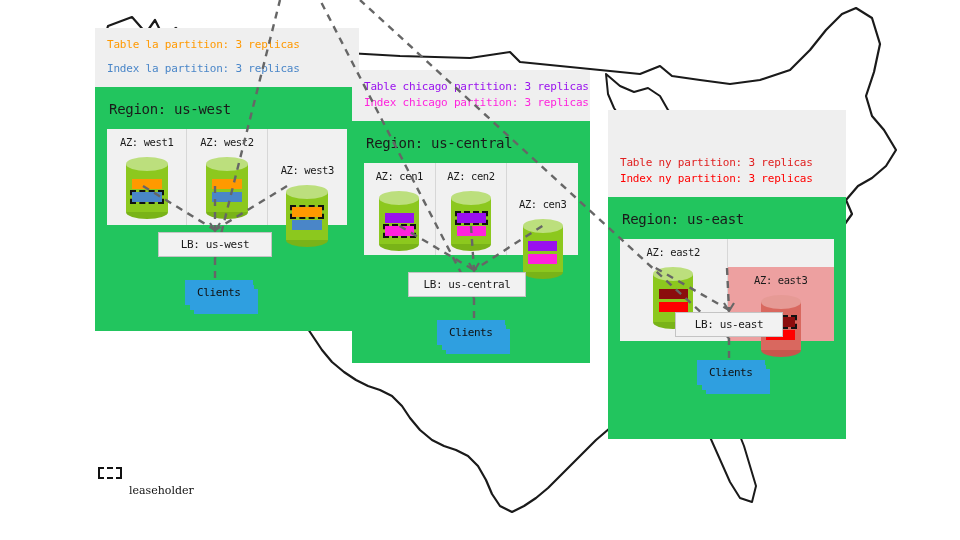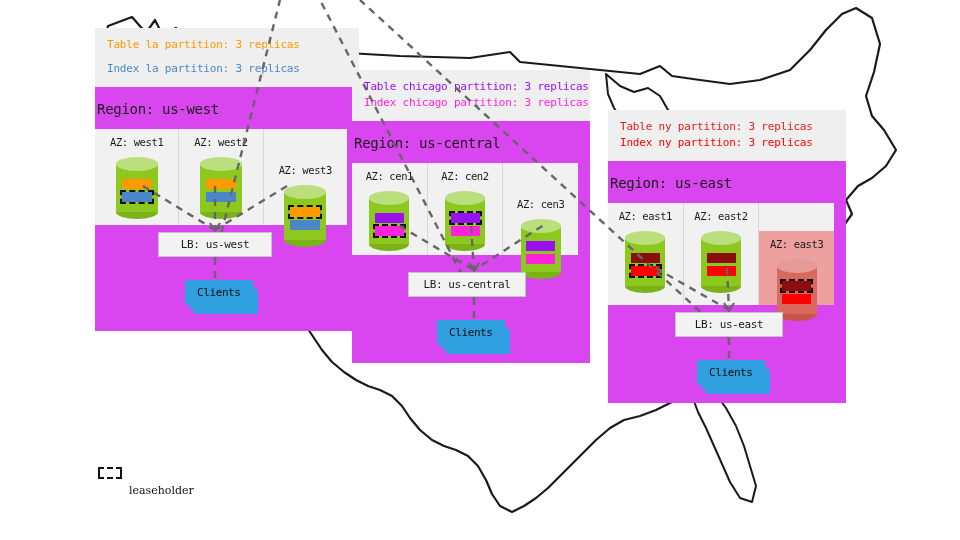--- a/index.html
+++ b/index.html
@@ -14,21 +14,21 @@
   .region-panel { position:absolute; }
   .partition-header {
     background:#efefef;
     padding:9px 12px 10px 12px;
     line-height:1.45;
     font-size:11px;
     letter-spacing:-0.2px;
     white-space:nowrap;
   }
   .ph-line { display:block; }
-  .region-body { background:#d946ef; padding:10px 12px 14px 0; }
+  .region-body { background:#22c55e; padding:10px 12px 14px 12px; }
   .region-title {
     font-size:14px; color:#1a1a1a; margin:4px 0 12px 2px;
     letter-spacing:-0.3px; white-space:nowrap;
   }
   .az-row { display:flex; background:#f1f1f1; }
   .az-cell {
     flex:1; padding:7px 6px 10px 6px; text-align:center;
     border-right:1px solid #d7d7d7; position:relative;
   }
   .az-cell:last-child { border-right:none;margin-top:28px; }
@@ -216,38 +216,26 @@
       <line x1="474" y1="298" x2="474" y2="318" stroke="#666" stroke-width="2.4" stroke-dasharray="7,6"></line>
     </svg>
     <div class="lb-box" style="left: 408px; top: 272px; width: 118px;">LB: us-central</div>
     <div class="clients-wrap" style="left: 437px; top: 320px;">
       <div class="clients-shadow" style="left:9px;top:9px;width:64px;height:25px;"></div>
       <div class="clients-shadow" style="left:5px;top:5px;width:64px;height:25px;"></div>
       <div class="clients-box">Clients</div>
     </div>
     <div class="region-panel" style="left: 608px; top: 110px; width: 238px;">
       <div class="partition-header">
-        <span class="ph-line" style="color: rgb(224, 32, 32);">Table ny partition: 3 replicas</span>
+        <span class="ph-line" style="color: rgb(224, 32, 32); margin-top: 36px;">Table ny partition: 3 replicas</span>
         <span class="ph-line" style="color: rgb(255, 0, 0);">Index ny partition: 3 replicas</span>
       </div>
       <div class="region-body" style="min-height: 242px;">
         <div class="region-title">Region: us-east</div>
         <div class="az-row" style="height: 102px;">
-          <div class="az-cell">
-            <div class="az-label">AZ: east1</div>
-            <div class="cyl" style="width: 40px; height: 62px;">
-              <div class="cyl-bot"></div>
-              <div class="cyl-body"></div>
-              <div class="cyl-top"></div>
-              <div class="bands">
-                <div class="band" style="background: rgb(139, 13, 13); width: 29px;"></div>
-                <div class="band lease" style="background: rgb(255, 0, 0); width: 29px;"></div>
-              </div>
-            </div>
-          </div>
           <div class="az-cell">
             <div class="az-label">AZ: east2</div>
             <div class="cyl" style="width: 40px; height: 62px;">
               <div class="cyl-bot"></div>
               <div class="cyl-body"></div>
               <div class="cyl-top"></div>
               <div class="bands">
                 <div class="band" style="background: rgb(139, 13, 13); width: 29px;"></div>
                 <div class="band" style="background: rgb(255, 0, 0); width: 29px;"></div>
               </div>

